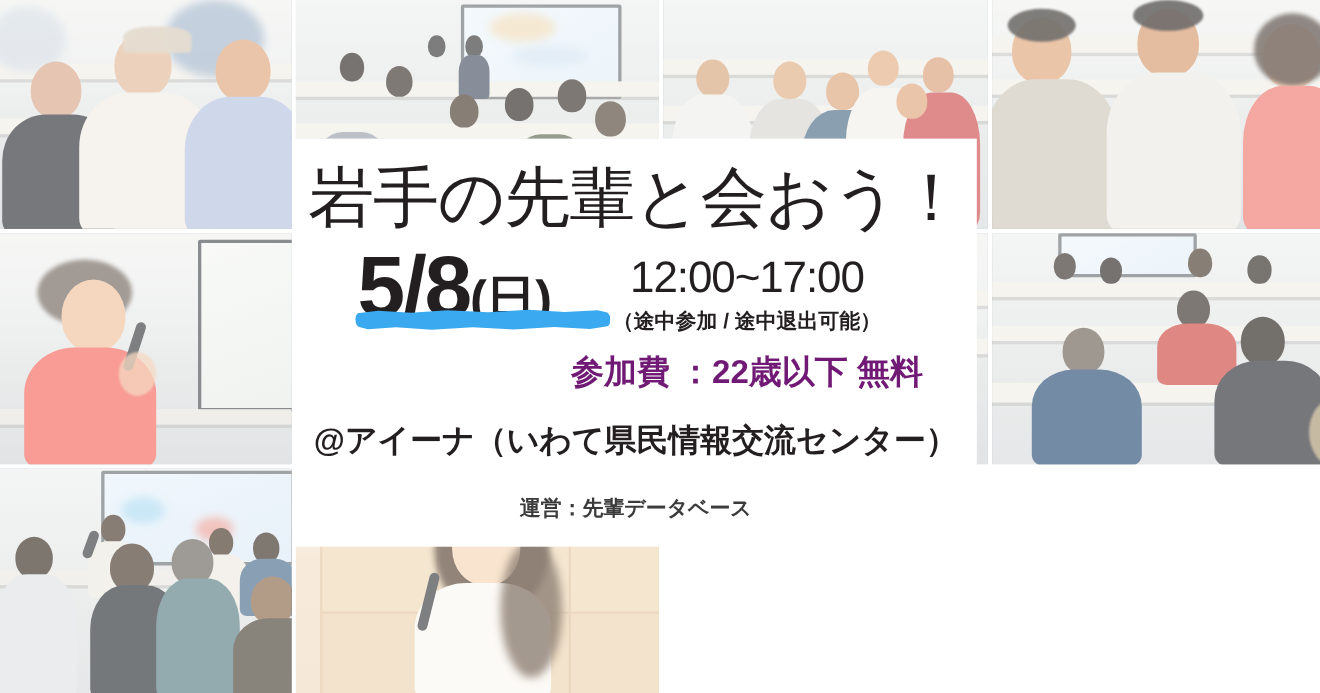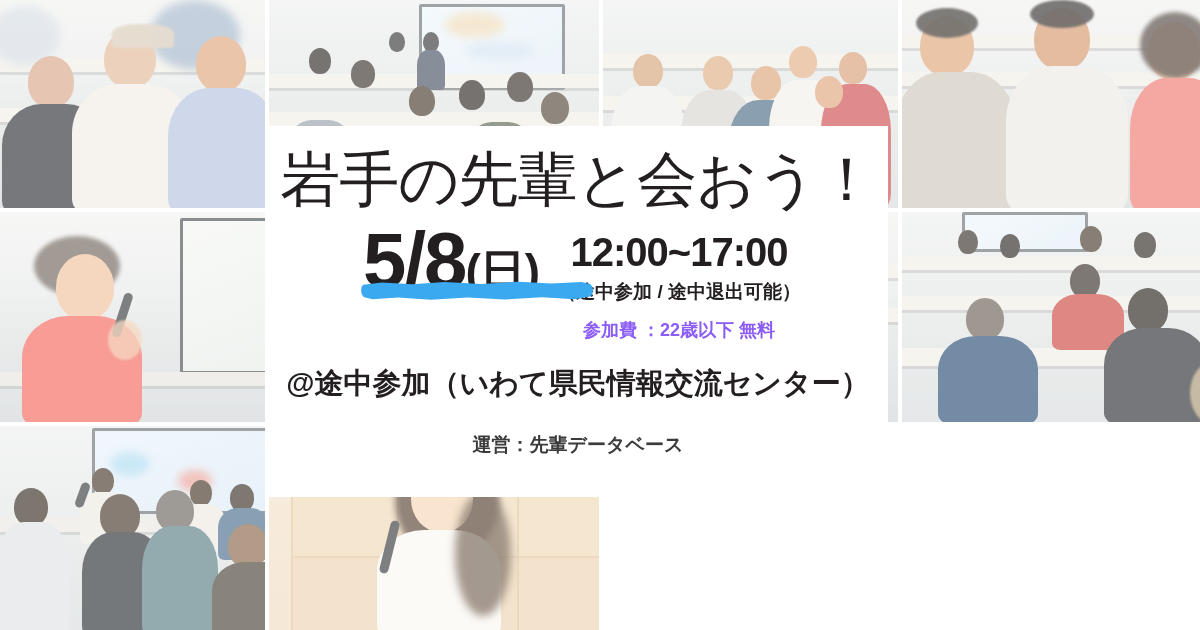--- a/index.html
+++ b/index.html
@@ -42,23 +42,23 @@
   .midrow{display:flex;align-items:flex-start;justify-content:center;
     width:100%;margin-top:10px;}
   .datewrap{position:relative;padding:0 4px 0 8px;}
   .date{font-size:78px;line-height:1.05;font-weight:bold;color:#231f20;
     letter-spacing:-2px;white-space:nowrap;}
   .date .dow{font-size:46px;letter-spacing:-1px;}
   .brush{position:absolute;left:6px;bottom:2px;width:232px;height:19px;
     background:#3aa9ef;border-radius:10px;
     clip-path:polygon(0% 22%,9% 8%,22% 18%,36% 6%,52% 16%,68% 4%,82% 14%,95% 6%,100% 20%,100% 80%,92% 96%,78% 86%,62% 98%,46% 88%,30% 99%,16% 88%,5% 97%,0% 82%);}
   .rightcol{display:flex;flex-direction:column;align-items:center;margin-left:14px;padding-top:10px;}
-  .time{font-size:40px;font-weight:bold;color:#231f20;letter-spacing:-1px;white-space:nowrap;}
+  .time{font-size:40px;font-weight:normal;color:#231f20;letter-spacing:-1px;white-space:nowrap;}
   .timenote{font-size:19px;font-weight:bold;color:#231f20;margin-top:4px;white-space:nowrap;}
-  .fee{font-size:18px;font-weight:bold;color:#8b5cf6;margin-top:13px;white-space:nowrap;}
+  .fee{font-size:30px;font-weight:bold;color:#701a75;margin-top:13px;white-space:nowrap;}
   .venue{font-size:29px;font-weight:bold;color:#231f20;margin-top:22px;white-space:nowrap;}
   .org{font-size:19px;font-weight:bold;color:#3b3b3b;margin-top:28px;white-space:nowrap;}
 </style>
 </head>
 <body>
 
 <div class="poster">
 
   <div class="collage">
 
@@ -264,18 +264,18 @@
       </div>
 
       <div class="rightcol">
         <div class="time">12:00~17:00</div>
         <div class="timenote">（途中参加 / 途中退出可能）</div>
         <div class="fee">参加費 ：22歳以下 無料</div>
       </div>
 
     </div>
 
-    <div class="venue">@途中参加（いわて県民情報交流センター）</div>
+    <div class="venue">@アイーナ（いわて県民情報交流センター）</div>
     <div class="org">運営：先輩データベース</div>
 
   </div>
 
 </div>
 
 </body></html>

